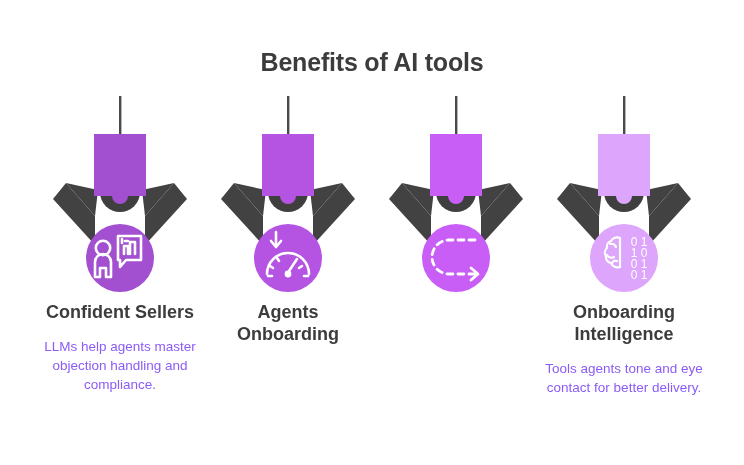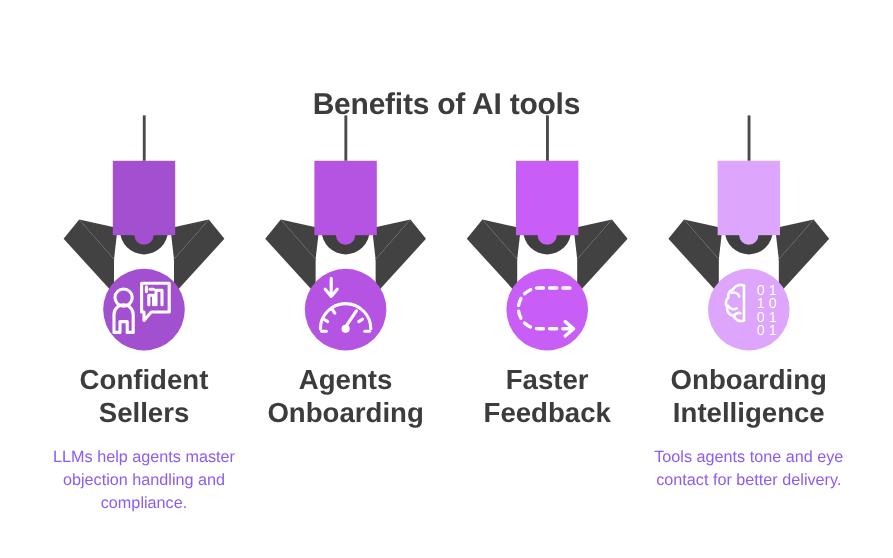--- a/index.html
+++ b/index.html
@@ -22,21 +22,20 @@
   .title {
     position: absolute;
     top: 48px;
     left: 0;
     width: 744px;
     text-align: center;
     font-size: 25px;
     font-weight: bold;
     color: #3c3c3c;
     letter-spacing: -0.2px;
-    margin-top: 25px;
   }
   .columns {
     position: absolute;
     top: 96px;
     left: 0;
     width: 744px;
     display: flex;
     flex-direction: row;
     align-items: flex-start;
     justify-content: space-between;
@@ -55,21 +54,21 @@
     height: 200px;
   }
   .figure svg {
     position: absolute;
     top: 0;
     left: 0;
   }
   .heading {
     margin-top: 6px;
     text-align: center;
-    font-size: 23px;
+    font-size: 18px;
     font-weight: bold;
     color: #3c3c3c;
     line-height: 1.22;
     width: 160px;
   }
   .body-text {
     margin-top: 13px;
     text-align: center;
     font-size: 13.5px;
     color: #8b5cf6;
@@ -182,21 +181,20 @@
           </g>
           <g>
             <circle cx="84" cy="162" r="34" fill="#c85ef5"></circle>
           </g>
           <g fill="none" stroke="#ffffff" stroke-width="2.8" stroke-linecap="round" stroke-linejoin="round">
             <path d="M 103 144 L 77 144 a 17 17 0 0 0 0 34 L 105 178" stroke-dasharray="6 5"></path>
             <path d="M 99 172 L 106 178 L 99 184"></path>
           </g>
         </svg>
       </div>
-      <div class="heading">Faster Feedback</div>
     </div>
 
     <div class="column">
       <div class="figure">
         <svg width="168" height="200" viewBox="0 0 168 200" xmlns="http://www.w3.org/2000/svg">
           <g>
             <rect x="83" y="0" width="2.4" height="38" fill="#4a4a4a"></rect>
           </g>
           <g>
             <path d="M 64 96 a 20 20 0 0 0 40 0 z" fill="#3f3f3f"></path>

